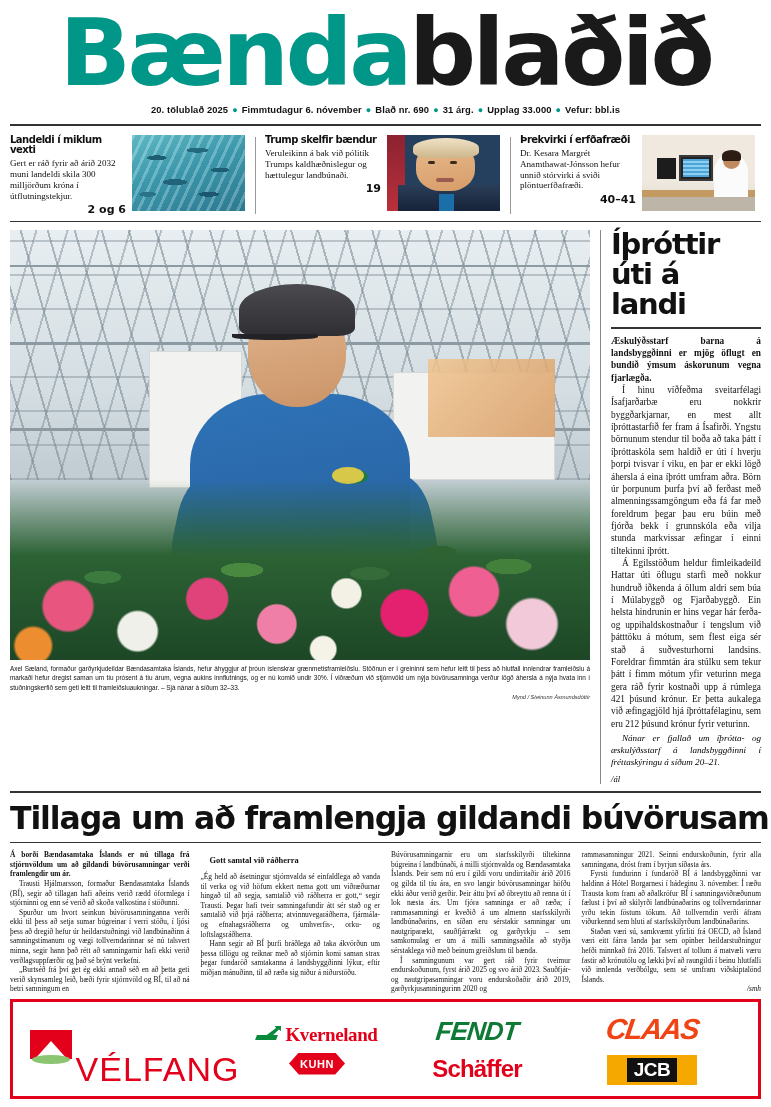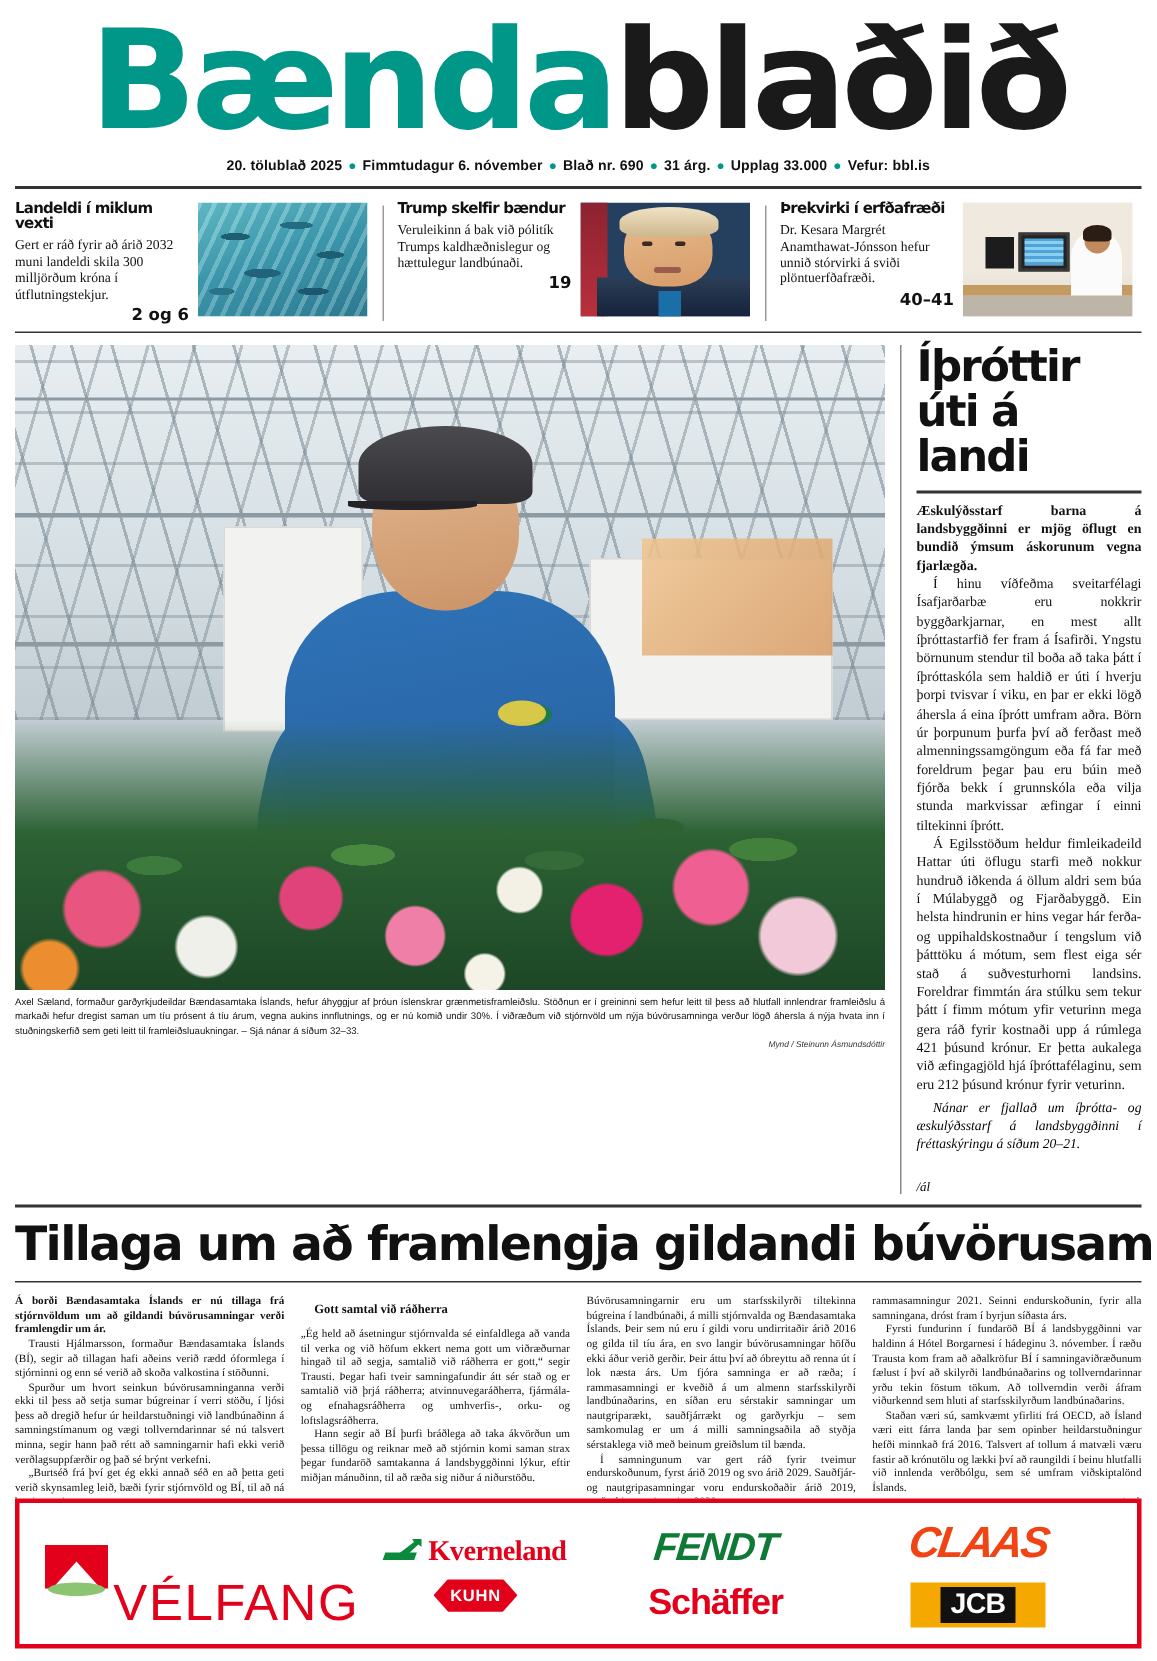--- a/index.html
+++ b/index.html
@@ -246,21 +246,21 @@
   .side-note {
     font-family: "Liberation Serif", serif;
     font-style: italic;
     font-size: 9.1px;
     line-height: 1.33;
     text-align: justify;
     text-indent: 11px;
     margin-top: 2px;
   }
   .side-byline { font-family:"Liberation Serif",serif; font-style:italic;
-    font-size:8.6px; text-align:left; margin-top:18px; }
+    font-size:8.6px; text-align:left; margin-top:6px; }
 
   
   .bottom-rule { border-top: 2px solid #333; margin-top: 7px; }
   .big-head {
     font-family: "DejaVu Sans", sans-serif;
     font-weight: 700;
     font-size: 31.5px;
     letter-spacing: -1.1px;
     color: #111;
     margin: 7px 0 6px;
@@ -468,21 +468,21 @@
       <p>Spurður um hvort seinkun búvörusamninganna verði ekki til þess að setja sumar búgreinar í verri stöðu, í ljósi þess að dregið hefur úr heildarstuðningi við landbúnaðinn á samningstímanum og vægi tollverndarinnar sé nú talsvert minna, segir hann það rétt að samningarnir hafi ekki verið verðlagsuppfærðir og það sé brýnt verkefni.</p>
       <p>„Burtséð frá því get ég ekki annað séð en að þetta geti verið skynsamleg leið, bæði fyrir stjórnvöld og BÍ, til að ná betri samningum en</p>
     </div>
     <div class="col">
       <p class="subhead">Gott samtal við ráðherra</p>
       <p class="noind">„Ég held að ásetningur stjórnvalda sé einfaldlega að vanda til verka og við höfum ekkert nema gott um viðræðurnar hingað til að segja, samtalið við ráðherra er gott,“ segir Trausti. Þegar hafi tveir samningafundir átt sér stað og er samtalið við þrjá ráðherra; atvinnuvegaráðherra, fjármála- og efnahagsráðherra og umhverfis-, orku- og loftslagsráðherra.</p>
       <p>Hann segir að BÍ þurfi bráðlega að taka ákvörðun um þessa tillögu og reiknar með að stjórnin komi saman strax þegar fundaröð samtakanna á landsbyggðinni lýkur, eftir miðjan mánuðinn, til að ræða sig niður á niðurstöðu.</p>
     </div>
     <div class="col">
       <p class="noind">Búvörusamningarnir eru um starfsskilyrði tiltekinna búgreina í landbúnaði, á milli stjórnvalda og Bændasamtaka Íslands. Þeir sem nú eru í gildi voru undirritaðir árið 2016 og gilda til tíu ára, en svo langir búvörusamningar höfðu ekki áður verið gerðir. Þeir áttu því að óbreyttu að renna út í lok næsta árs. Um fjóra samninga er að ræða; í rammasamningi er kveðið á um almenn starfsskilyrði landbúnaðarins, en síðan eru sérstakir samningar um nautgriparækt, sauðfjárrækt og garðyrkju – sem samkomulag er um á milli samningsaðila að styðja sérstaklega við með beinum greiðslum til bænda.</p>
-      <p>Í samningunum var gert ráð fyrir tveimur endurskoðunum, fyrst árið 2019 og svo árið 2029. Sauðfjár- og nautgripasamningar voru endurskoðaðir árið 2019, garðyrkjusamningurinn 2020 og</p>
+      <p>Í samningunum var gert ráð fyrir tveimur endurskoðunum, fyrst árið 2025 og svo árið 2023. Sauðfjár- og nautgripasamningar voru endurskoðaðir árið 2019, garðyrkjusamningurinn 2020 og</p>
     </div>
     <div class="col">
       <p class="noind">rammasamningur 2021. Seinni endurskoðunin, fyrir alla samningana, dróst fram í byrjun síðasta árs.</p>
       <p>Fyrsti fundurinn í fundaröð BÍ á landsbyggðinni var haldinn á Hótel Borgarnesi í hádeginu 3. nóvember. Í ræðu Trausta kom fram að aðalkröfur BÍ í samningaviðræðunum fælust í því að skilyrði landbúnaðarins og tollverndarinnar yrðu tekin föstum tökum. Að tollverndin verði áfram viðurkennd sem hluti af starfsskilyrðum landbúnaðarins.</p>
       <p>Staðan væri sú, samkvæmt yfirliti frá OECD, að Ísland væri eitt fárra landa þar sem opinber heildarstuðningur hefði minnkað frá 2016. Talsvert af tollum á matvæli væru fastir að krónutölu og lækki því að raungildi í beinu hlutfalli við innlenda verðbólgu, sem sé umfram viðskiptalönd Íslands.</p>
       <p class="endmark">/smh</p>
     </div>
   </div>
 
   <div class="ad">

